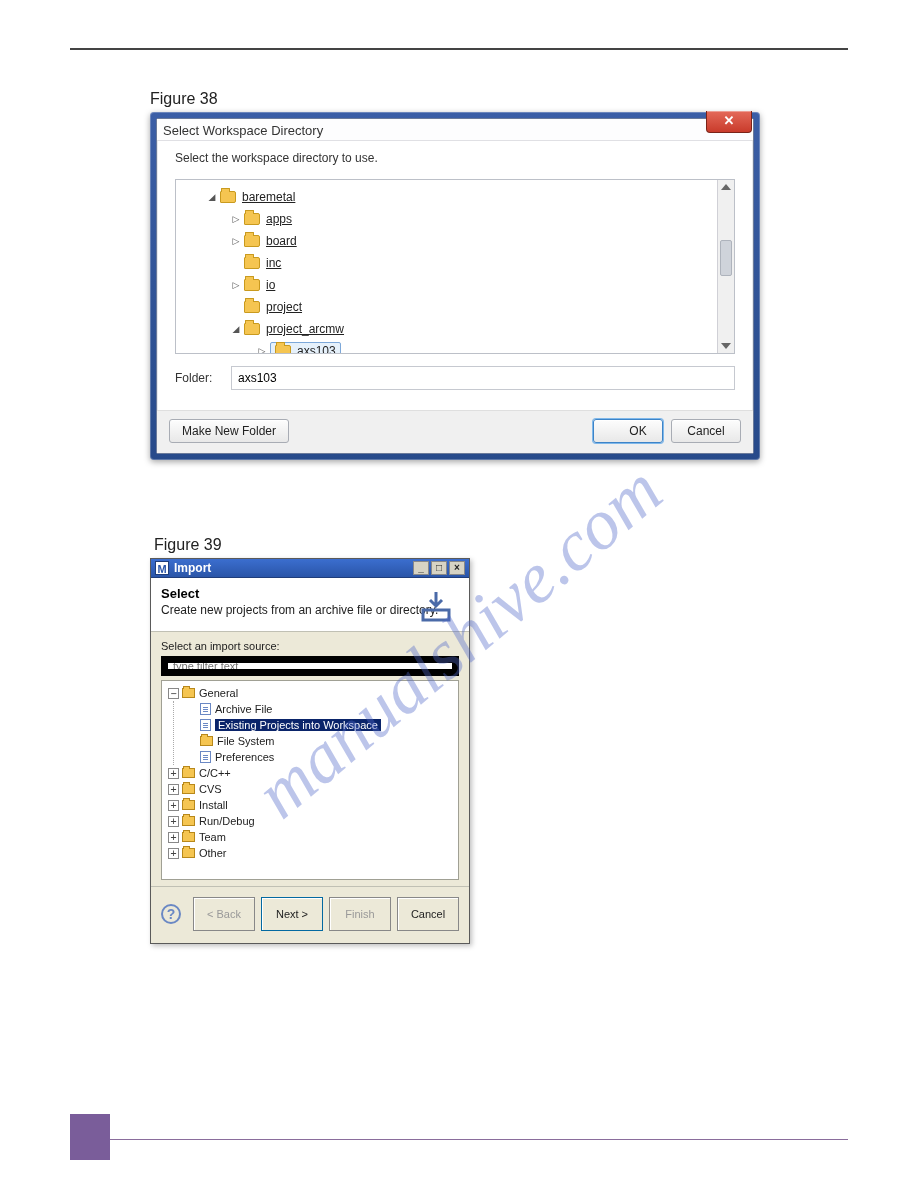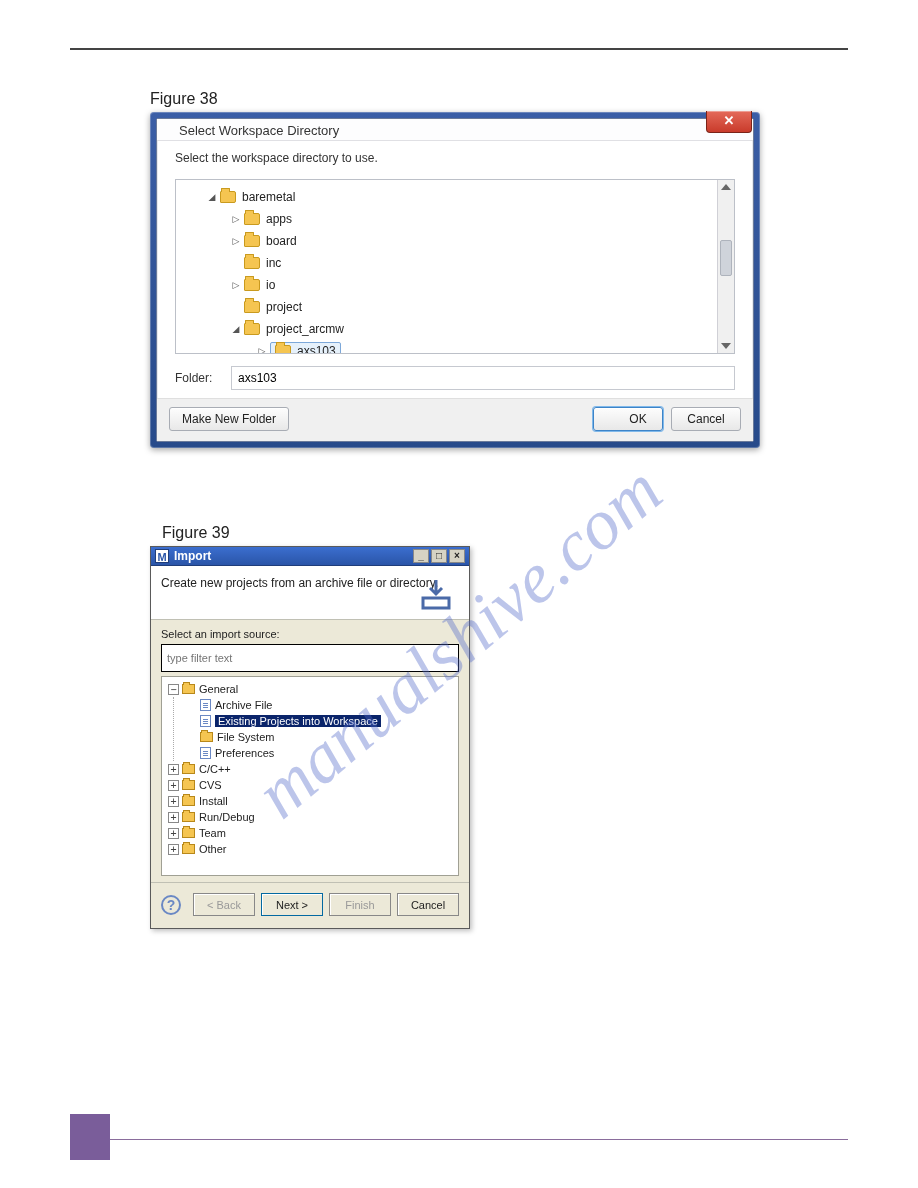--- a/index.html
+++ b/index.html
@@ -53,27 +53,27 @@
     box-shadow: inset 0 1px 0 rgba(255,255,255,0.35);
   }
   .win7-inner {
     background: #fff;
     border-radius: 2px;
     border: 1px solid #6a7a9a;
     box-shadow: inset 0 0 0 1px #e6e9ef;
   }
   .win7-titlebar {
     background: #fdfdfe;
-    padding: 4px 22px 2px;
+    padding: 4px 6px 2px;
     font-size: 13px;
     color: #333;
     border-bottom: 1px solid #e0e0e4;
   }
   .win7-body {
-    padding: 10px 18px 8px;
+    padding: 10px 18px 20px;
   }
   .win7-prompt {
     font-size: 12px;
     color: #333;
     margin-bottom: 14px;
   }
   .tree-box {
     border: 1px solid #bcc0c8;
     background: #fff;
     height: 175px;
@@ -134,21 +134,21 @@
   .folder-icon::before, .folder-open-icon::before {
     content: "";
     position: absolute;
     top: -4px; left: 0;
     width: 7px; height: 3px;
     background: #f5c551;
     border: 1px solid #c99a1e;
     border-bottom: none;
     border-radius: 1px 1px 0 0;
   }
-  .tree-text { white-space: nowrap; }
+  .tree-text { white-space: nowrap; text-decoration: underline; }
   .tree-selected {
     background: #e6f1fb;
     border: 1px solid #7da8d9;
     border-radius: 2px;
     padding: 0 4px;
     height: 18px;
     display: inline-flex;
     align-items: center;
   }
   .ind-0 { padding-left: 26px; }
@@ -267,23 +267,23 @@
   }
   .banner-icon svg { width: 100%; height: 100%; }
   .eclipse-body {
     padding: 8px 10px 6px;
     font-size: 11px;
     color: #222;
   }
   .src-label { margin-bottom: 4px; }
   .filter-input {
     width: 100%;
-    border: 1px solid #000000;
-    background: #fff;
-    height: 28px;
+    border: 7px solid #000000;
+    background: #fff;
+    height: 20px;
     font-size: 11px;
     padding: 0 5px;
     color: #888;
   }
   .src-tree {
     border: 1px solid #a0a094;
     background: #fff;
     margin-top: 4px;
     height: 200px;
     padding: 4px 2px;
@@ -363,21 +363,21 @@
     border-radius: 50%;
     color: #6a88c4;
     font-weight: bold;
     font-size: 14px;
     text-align: center;
     line-height: 17px;
     margin-right: auto;
   }
   .wiz-btn {
     min-width: 62px;
-    height: 23px;
+    height: 34px;
     border: 1px solid #888;
     background: #ece9d8;
     font-size: 11px;
     color: #222;
     box-shadow: inset 1px 1px 0 #fff;
     cursor: default;
   }
   .wiz-btn:disabled, .wiz-btn.disabled {
     color: #999;
   }
@@ -489,32 +489,33 @@
       <div class="win7-footer">
         <button class="win7-btn">Make New Folder</button>
         <span class="spacer"></span>
         <button class="win7-btn primary" style="min-width:70px">OK</button>
         <button class="win7-btn" style="min-width:70px;margin-left:8px">Cancel</button>
       </div>
     </div>
   </div>
 
   <div class="fig39">
-    <div class="figure-label" style="margin-left:12px">Figure 39</div>
+    <div class="figure-label" style="margin-left:4px">Figure 39</div>
     <div class="eclipse-frame">
       <div class="eclipse-titlebar">
         <span class="title-icon">M</span>
         <span>Import</span>
         <div class="winctl">
           <span class="winctl-btn">_</span>
           <span class="winctl-btn">□</span>
           <span class="winctl-btn">×</span>
         </div>
       </div>
       <div class="eclipse-banner">
+        <div class="banner-title">Select</div>
         <div class="banner-sub">Create new projects from an archive file or directory.</div>
         <div class="banner-icon">
           <svg viewBox="0 0 42 42">
               <path d="M8 24 h26 v10 h-26z" fill="none" stroke="#4a6aa8" stroke-width="3"></path>
               <path d="M21 6 v14 M15 14 l6 6 l6 -6" fill="none" stroke="#4a6aa8" stroke-width="3"></path>
             </svg>
         </div>
       </div>
       <div class="eclipse-body">
         <div class="src-label">Select an import source:</div>

